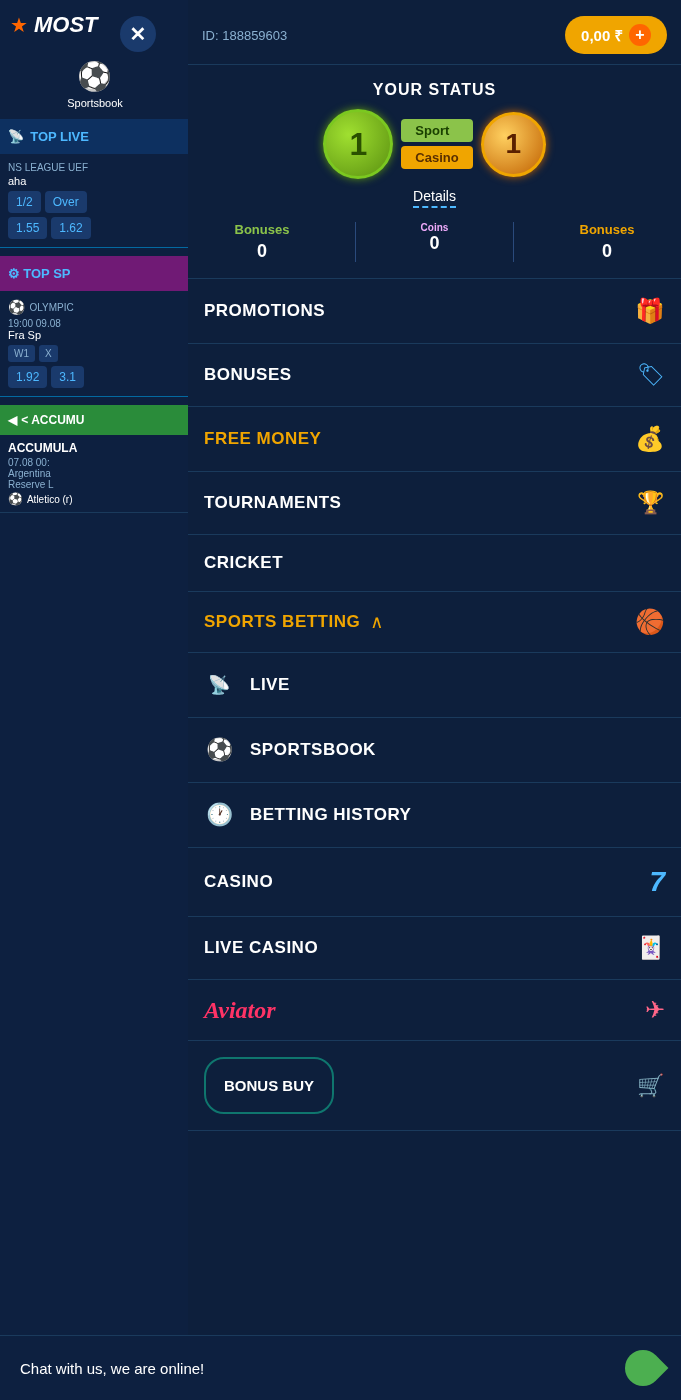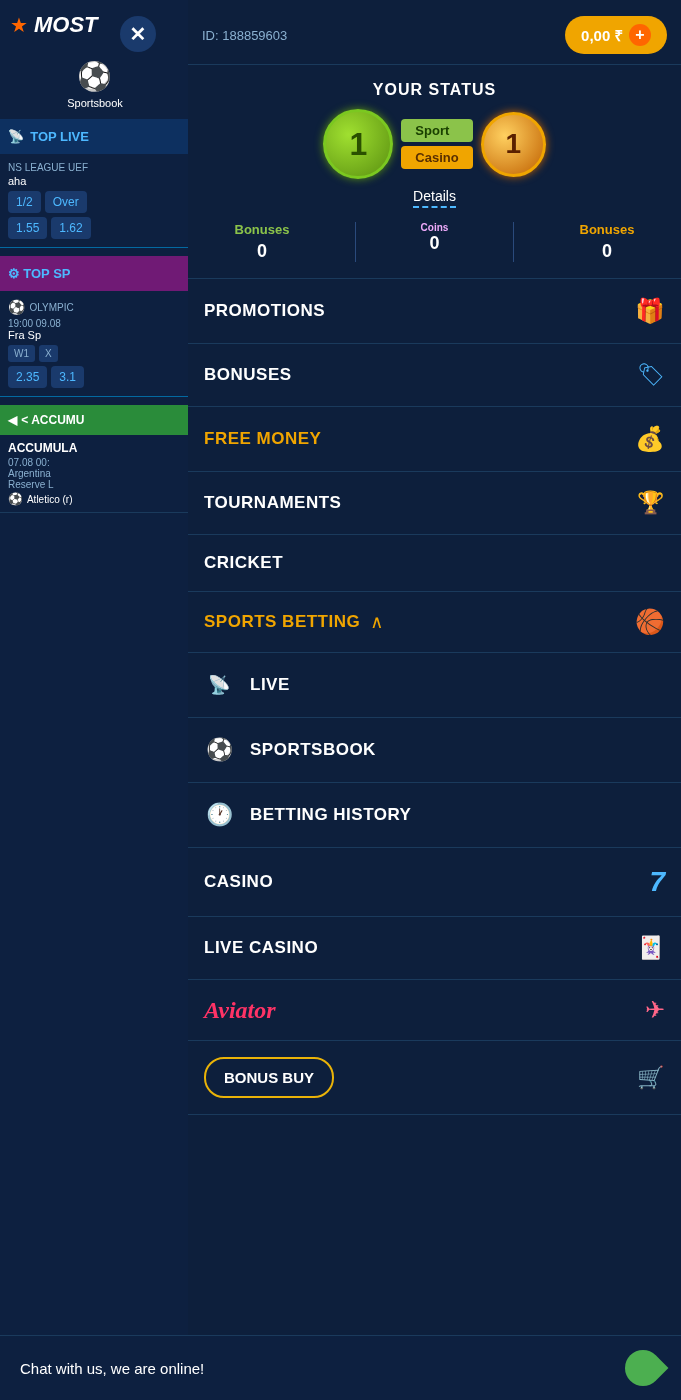--- a/index.html
+++ b/index.html
@@ -410,23 +410,23 @@
     .bonus-buy-item {
       display: flex;
       align-items: center;
       justify-content: space-between;
       padding: 16px 16px;
       border-bottom: 1px solid #1a3a5c;
       cursor: pointer;
     }
 
     .bonus-buy-btn {
-      border: 2px solid #eab308;
+      border: 2px solid #0f766e;
       border-radius: 20px;
-      padding: 10px 18px;
+      padding: 18px 18px;
       color: white;
       font-weight: 800;
       font-size: 15px;
     }
 
     
     .chat-bar {
       position: fixed;
       bottom: 0;
       left: 0;
@@ -497,21 +497,21 @@
       <span style="font-size:14px;">⚽</span>
       <span style="color:#8ab0d0;font-size:10px;">OLYMPIC</span>
     </div>
     <div style="color:#8ab0d0;font-size:10px;margin-top:3px;">19:00 09.08</div>
     <div style="color:white;font-size:11px;">Fra Sp</div>
     <div class="bg-odds-row">
       <div style="background:#1a3a6c;color:#8ab0d0;padding:3px 6px;border-radius:3px;font-size:10px;">W1</div>
       <div style="background:#1a3a6c;color:#8ab0d0;padding:3px 6px;border-radius:3px;font-size:10px;">X</div>
     </div>
     <div class="bg-odds-row">
-      <div class="bg-odd">2.35</div>
+      <div class="bg-odd">1.92</div>
       <div class="bg-odd">3.1</div>
     </div>
   </div>
   <div class="bg-accumul-bar">
     <span>◀</span>
     <span>&lt; ACCUMU</span>
   </div>
   <div class="bg-accumula">
     <div style="font-weight:bold;font-size:12px;">ACCUMULA</div>
     <div style="color:#8ab0d0;font-size:10px;margin-top:2px;">07.08 00:</div>

